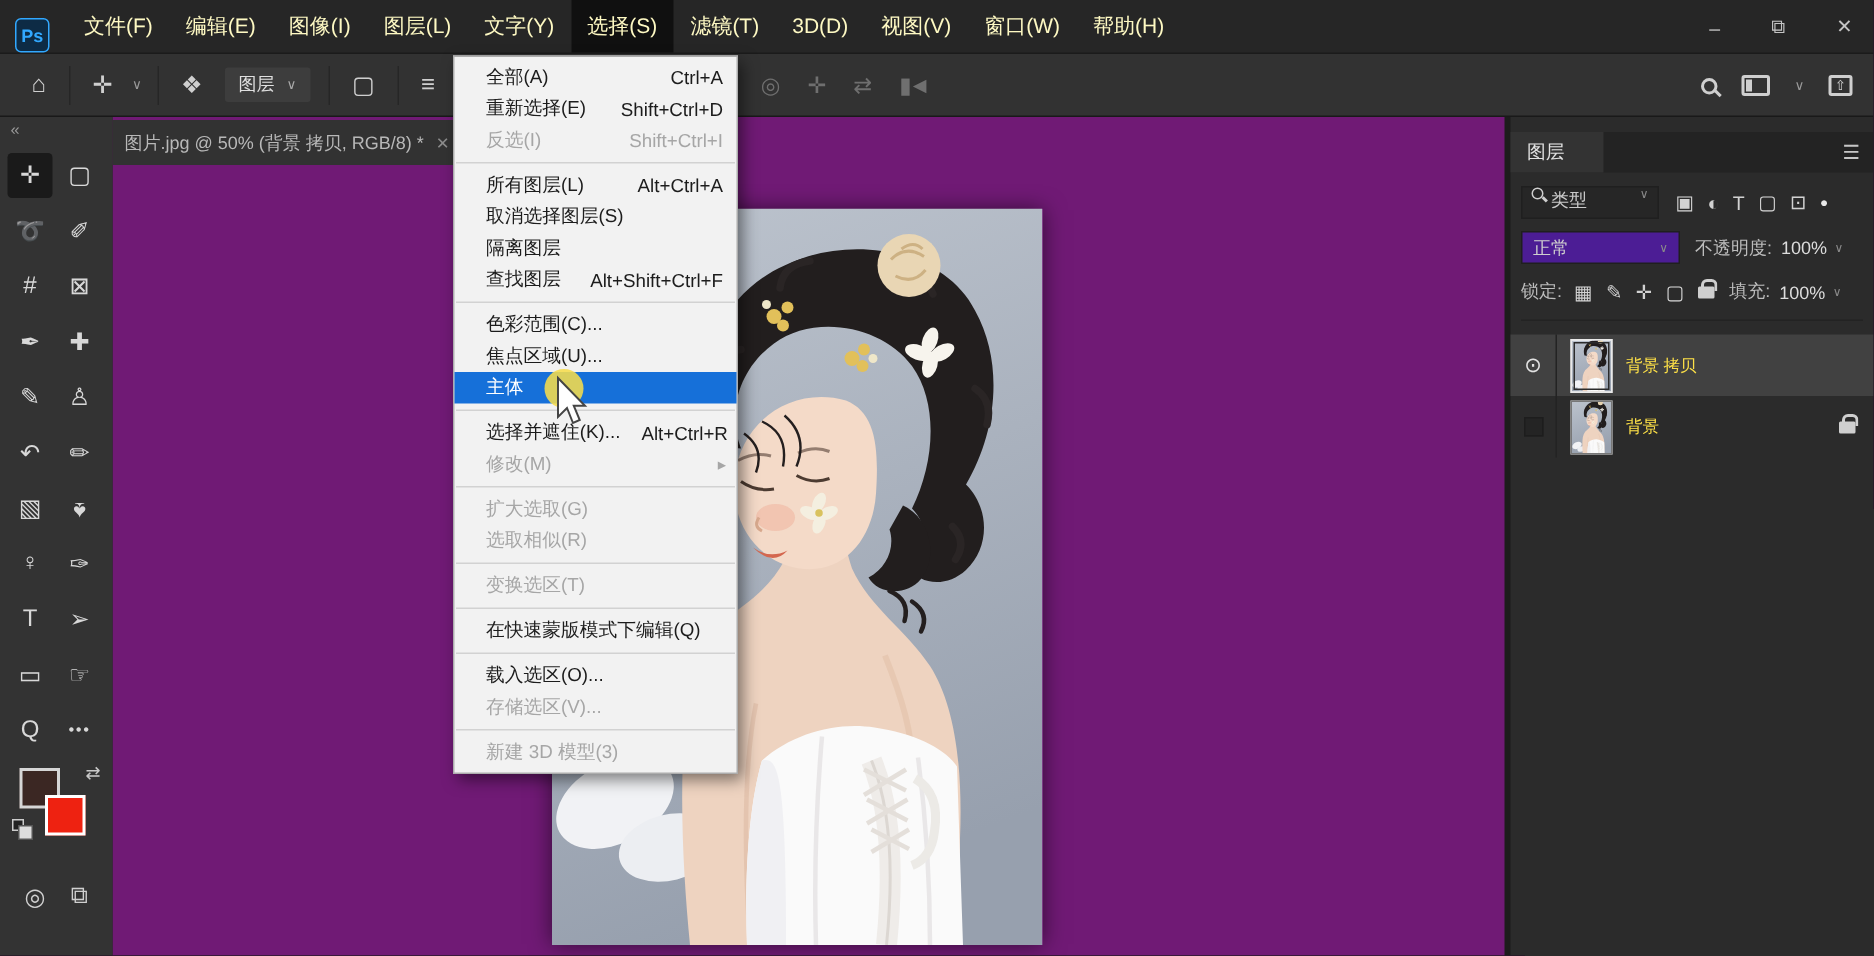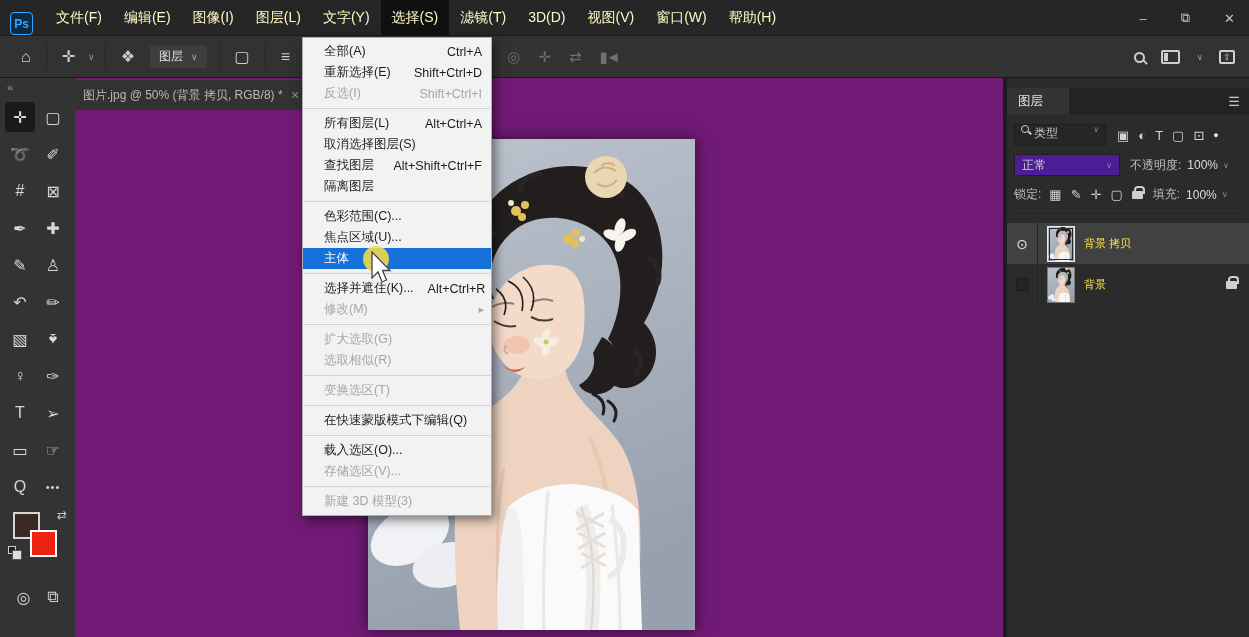--- a/index.html
+++ b/index.html
@@ -285,25 +285,25 @@
       </div>
       <div class="psep"></div>
       <div class="pitem">
         <span>所有图层(L)</span>
         <span class="sc">Alt+Ctrl+A</span>
       </div>
       <div class="pitem">
         <span>取消选择图层(S)</span>
       </div>
       <div class="pitem">
+        <span>隔离图层</span>
+      </div>
+      <div class="pitem">
         <span>查找图层</span>
         <span class="sc">Alt+Shift+Ctrl+F</span>
-      </div>
-      <div class="pitem">
-        <span>隔离图层</span>
       </div>
       <div class="psep"></div>
       <div class="pitem">
         <span>色彩范围(C)...</span>
       </div>
       <div class="pitem">
         <span>焦点区域(U)...</span>
       </div>
       <div class="pitem hl" style="background: rgb(22, 112, 217);">
         <span>主体</span>

